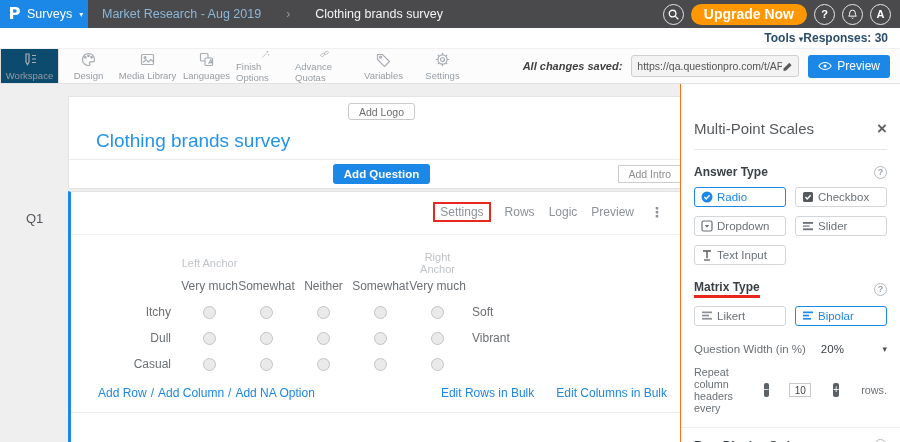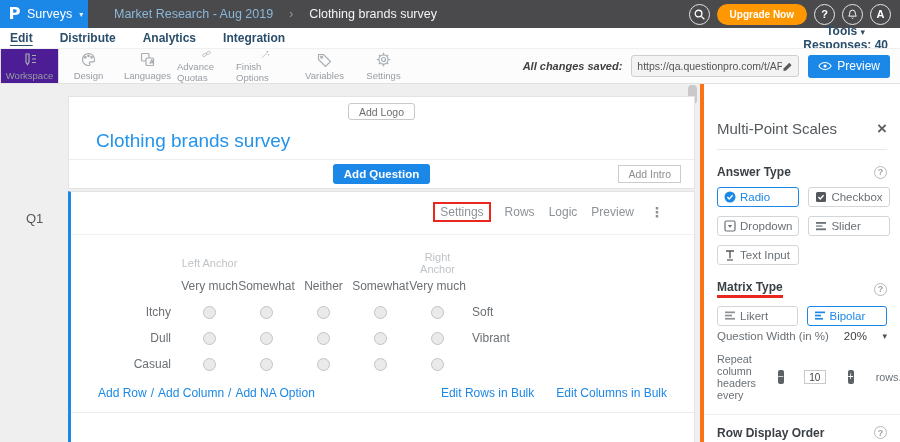--- a/index.html
+++ b/index.html
@@ -6,41 +6,41 @@
   html,body { width:900px; height:442px; }
   body { font-family:"Liberation Sans","DejaVu Sans",sans-serif; background:#efefef; overflow:hidden; position:relative; }
   .screen { position:absolute; inset:0; width:900px; height:442px; overflow:hidden; }
 
   
   .topbar { position:absolute; top:0; left:0; right:0; height:28px; background:#4a4a4c; display:flex; align-items:center; color:#fff; }
   .logo-box { width:88px; height:28px; background:#1b87e6; display:flex; align-items:center; padding:0 9px; gap:7px; cursor:pointer; }
   .logo-glyph { font-weight:bold; font-size:15px; color:#fff; font-family:"DejaVu Sans",sans-serif; transform:scaleX(1.1); }
   .product { font-size:12.5px; color:#fff; }
   .logo-caret { font-size:8px; color:#e8f2fb; margin-top:1px; }
-  .breadcrumb { margin-left:26px; font-size:12.5px; display:flex; align-items:center; gap:16px; }
+  .breadcrumb { margin-left:14px; font-size:12.5px; display:flex; align-items:center; gap:25px; }
   .crumb-folder { color:#8ab7da; cursor:pointer; }
   .crumb-sep { color:#9b9b9b; font-size:12px; }
   .crumb-current { color:#f4f4f4; }
   .topbar-right { margin-left:auto; display:flex; align-items:center; gap:7px; padding-right:9px; }
   .circle-btn { width:21px; height:21px; border:1.5px solid #e6e6e6; border-radius:50%; display:flex; align-items:center; justify-content:center; color:#fff; font-size:11px; font-weight:bold; cursor:pointer; background:transparent; }
-  .upgrade-btn { background:#ff9800; color:#fff; border:none; border-radius:11px; height:21px; padding:0 13px; font-size:10px; font-weight:bold; cursor:pointer; }
+  .upgrade-btn { background:#ff9800; color:#fff; border:none; border-radius:11px; height:21px; padding:0 13px; font-size:14px; font-weight:bold; cursor:pointer; }
 
   
   .navbar { position:absolute; top:28px; left:0; right:0; height:20px; background:#fff; display:flex; align-items:center; }
   .nav-tabs { display:flex; gap:27px; padding-left:10px; }
   .nav-tab { font-size:12px; font-weight:bold; color:#2b4e6b; cursor:pointer; }
   .nav-tab.active { text-decoration:underline; text-underline-offset:3px; }
-  .nav-right { margin-left:auto; display:flex; align-items:center; padding-right:12px;flex-direction:column; }
+  .nav-right { margin-left:auto; display:flex; align-items:center; padding-right:12px; }
   .nav-link { font-size:12px; font-weight:bold; color:#2b4e6b; cursor:pointer; }
   .nav-link .sm-caret { font-size:9px; }
 
   
   .toolbar { position:absolute; top:48px; left:0; right:0; height:36px; background:#fcfcfc; border-top:1px solid #f0f0f0; border-bottom:1px solid #e2e2e2; display:flex; align-items:stretch; }
   .tool-item { width:59px; display:flex; flex-direction:column; align-items:center; justify-content:center; gap:2px; font-size:9.5px; color:#979da3; cursor:pointer; }
-  .tool-item.active { background:#4c1d95; border-left:1px solid #dcdcdc; border-right:1px solid #dcdcdc; }
+  .tool-item.active { background:#0c4a6e; border-left:1px solid #dcdcdc; border-right:1px solid #dcdcdc; }
   .tool-item svg { stroke:#a7adb3; fill:none; stroke-width:1.2; }
   .toolbar-right { margin-left:auto; display:flex; align-items:center; gap:9px; padding-right:10px; }
   .saved-status { font-style:italic; font-size:11px; font-weight:bold; color:#3f3f3f; }
   .url-box { display:flex; align-items:center; background:#f3f3f3; border:1px solid #cfcfcf; border-radius:3px; height:22px; width:168px; padding:0 5px; }
   .url-box input { border:none; background:transparent; font-size:10.5px; color:#555; width:146px; outline:none; font-family:inherit; }
   .preview-btn { background:#1b87e6; border:none; color:#fff; border-radius:3px; height:23px; padding:0 10px; font-size:12px; display:flex; align-items:center; gap:5px; cursor:pointer; }
 
   
   .content { position:absolute; top:84px; left:0; width:700px; bottom:0; background:#efefef; overflow:hidden; }
   .q-index { position:absolute; left:26px; top:127px; font-size:13px; color:#53575b; }
@@ -71,33 +71,33 @@
   .m-right { text-align:left; padding-left:6px; }
   .radio { display:inline-block; width:13px; height:13px; border-radius:50%; border:1px solid #c3c3c3; background:#eaeaea; cursor:pointer; vertical-align:middle; }
   .m-links { display:flex; justify-content:space-between; padding:9px 27px 0; font-size:12px; }
   .blue-link { color:#1b87e6; cursor:pointer; text-decoration:none; }
   .link-sep { color:#1b87e6; margin:0 4px; }
   .bulk-links { display:flex; gap:22px; }
   .q-bottom-divider { border-top:1px solid #ececec; margin-top:12px; }
   .validation-row { display:flex; align-items:center; padding:9px 27px 0; }
 
   
-  .panel { position:absolute; top:84px; right:0; width:200px; bottom:0; background:#fff; border-left:4px solid #f97316; padding:0 13px; }
+  .panel { position:absolute; top:84px; right:0; width:220px; bottom:0; background:#fff; border-left:1px solid #f97316; padding:0 13px; }
   .p-title-row { margin-top:36px; display:flex; justify-content:space-between; align-items:center; }
   .p-title { font-size:15px; color:#55595c; font-weight:normal; }
   .p-close { font-size:17px; font-weight:bold; color:#5c6063; cursor:pointer; line-height:14px; }
   .p-divider { border-top:1px solid #e8e8e8; margin-top:12px; }
   .p-section-head { display:flex; justify-content:space-between; align-items:center; margin-top:15px; }
   .p-label { font-size:12px; font-weight:bold; color:#3b4045; }
   .p-label.red-underline { border-bottom:3px solid #e8271f; padding-bottom:1px; }
   .help-circle { width:13px; height:13px; border:1px solid #b4babf; border-radius:50%; color:#9ca2a8; font-size:9px; font-weight:bold; display:flex; align-items:center; justify-content:center; cursor:pointer; }
   .opt-grid { margin-top:8px; display:grid; grid-template-columns:1fr 1fr; gap:9px 9px; }
   .opt-btn { border:1px solid #d3d6d9; border-radius:3px; background:#fff; height:20px; display:flex; align-items:center; gap:4px; padding:0 6px; font-size:11.5px; color:#6a7075; cursor:pointer; }
   .opt-btn.selected { border-color:#1b87e6; color:#1b87e6; }
-  .width-row { margin-top:4px; display:flex; align-items:center; font-size:11.5px; color:#6a7075; }
+  .width-row { margin-top:17px; display:flex; align-items:center; font-size:11.5px; color:#6a7075; }
   .width-value { margin-left:15px; color:#3d4145; }
   .width-caret { margin-left:auto; font-size:9px; color:#4d5154; cursor:pointer; }
   .repeat-row { margin-top:11px; display:flex; align-items:center; font-size:10.8px; color:#6a7075; gap:20px; }
   .step-btn { width:13px; height:14px; background:#5c6166; color:#fff; border:none; font-size:10px; line-height:12px; border-radius:2px; cursor:pointer; padding:0; margin-left:2px; }
   .step-input { width:22px; height:14px; border:1px solid #c9c9c9; font-size:10px; text-align:center; color:#444; font-family:inherit; padding:0; }
   .rows-suffix { margin-left:2px; }
   .order-divider { border-top:1px solid #efefef; margin:13px -13px 0; }
   .order-head { display:flex; justify-content:space-between; align-items:flex-start; margin-top:11px; }
 </style>
 </head>
@@ -129,29 +129,23 @@
         <svg width="13" height="13" viewBox="0 0 16 16">
             <path d="M8 2.6a3.4 3.4 0 0 0-3.4 3.4c0 3-1.4 4-1.4 4h9.6s-1.4-1-1.4-4A3.4 3.4 0 0 0 8 2.6z" fill="none" stroke="#fff" stroke-width="1.2"></path>
             <path d="M6.9 12a1.2 1.2 0 0 0 2.2 0" fill="none" stroke="#fff" stroke-width="1.2"></path>
           </svg>
       </button>
       <button class="circle-btn">A</button>
     </div>
   </div>
 
   <div class="navbar">
-    <div class="nav-tabs">
-      <span class="nav-tab active">Edit</span>
-      <span class="nav-tab">Distribute</span>
-      <span class="nav-tab">Analytics</span>
-      <span class="nav-tab">Integration</span>
-    </div>
     <div class="nav-right">
       <span class="nav-link"><span>Tools</span> <span class="sm-caret">▾</span></span>
-      <span class="nav-link">Responses: 40</span>
+      <span class="nav-link">Responses: 30</span>
     </div>
   </div>
 
   <div class="toolbar">
     <div class="tool-item active">
       <svg width="17" height="17" viewBox="0 0 17 17">
           <path d="M5 3v8l1.5 2.5L8 11V3z"></path>
           <path d="M11 4.5h4M11 8h4M11 11.5h4"></path>
         </svg>
       <span>Workspace</span>
@@ -160,40 +154,48 @@
       <svg width="17" height="17" viewBox="0 0 17 17">
           <path d="M8.5 2.5a6 6 0 1 0 0 12c1.4 0 1.7-.9 1.1-1.8-.6-1 0-1.9 1.2-1.9h1.8c1.1 0 1.9-.8 1.9-1.9a6 6 0 0 0-6-6.4z"></path>
           <circle cx="5.3" cy="6.3" r=".8" fill="#a7adb3"></circle>
           <circle cx="8.5" cy="4.8" r=".8" fill="#a7adb3"></circle>
           <circle cx="11.6" cy="6.3" r=".8" fill="#a7adb3"></circle>
         </svg>
       <span>Design</span>
     </div>
     <div class="tool-item">
       <svg width="17" height="17" viewBox="0 0 17 17">
+          <rect x="2.5" y="3.5" width="12" height="10" rx="1"></rect>
+          <path d="M4 11.5l3-3 2.5 2.5 2.5-2.5 2 2"></path>
+          <circle cx="6" cy="6.5" r=".9"></circle>
+        </svg>
+      <span>Media Library</span>
+    </div>
+    <div class="tool-item">
+      <svg width="17" height="17" viewBox="0 0 17 17">
           <rect x="2.5" y="2.5" width="7.5" height="7.5" rx="1"></rect>
           <rect x="7" y="7" width="7.5" height="7.5" rx="1" fill="#fcfcfc"></rect>
           <path d="M10.7 12.8l2-4 2 4M11.3 11.6h2.8"></path>
         </svg>
       <span>Languages</span>
     </div>
     <div class="tool-item">
       <svg width="17" height="17" viewBox="0 0 17 17">
-          <rect x="1.8" y="8.2" width="7" height="4" rx="2" transform="rotate(-30 5.3 10.2)"></rect>
-          <rect x="8.2" y="4.6" width="7" height="4" rx="2" transform="rotate(-30 11.7 6.6)"></rect>
-        </svg>
-      <span>Advance Quotas</span>
-    </div>
-    <div class="tool-item">
-      <svg width="17" height="17" viewBox="0 0 17 17">
           <path d="M3 14.5L10.5 7"></path>
           <path d="M11.5 2.5l.6 1.7 1.7.6-1.7.6-.6 1.7-.6-1.7-1.7-.6 1.7-.6z" fill="#a7adb3" stroke="none"></path>
           <path d="M13.7 8.6v2.2M12.6 9.7h2.2"></path>
         </svg>
       <span>Finish Options</span>
+    </div>
+    <div class="tool-item">
+      <svg width="17" height="17" viewBox="0 0 17 17">
+          <rect x="1.8" y="8.2" width="7" height="4" rx="2" transform="rotate(-30 5.3 10.2)"></rect>
+          <rect x="8.2" y="4.6" width="7" height="4" rx="2" transform="rotate(-30 11.7 6.6)"></rect>
+        </svg>
+      <span>Advance Quotas</span>
     </div>
     <div class="tool-item">
       <svg width="17" height="17" viewBox="0 0 17 17">
           <path d="M2.5 8.5v-5h5l7 7-5 5z"></path>
           <circle cx="5.6" cy="6.1" r="1"></circle>
         </svg>
       <span>Variables</span>
     </div>
     <div class="tool-item">
       <svg width="17" height="17" viewBox="0 0 17 17">

